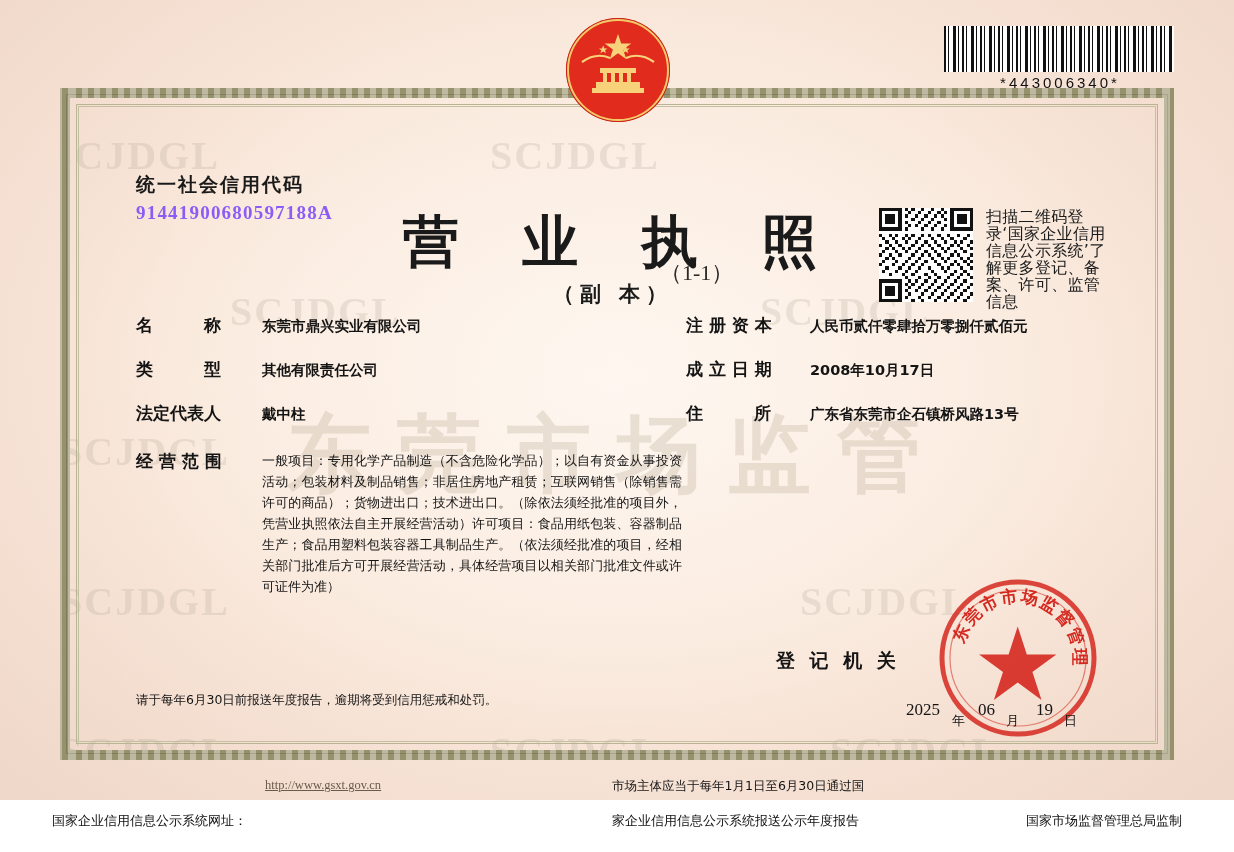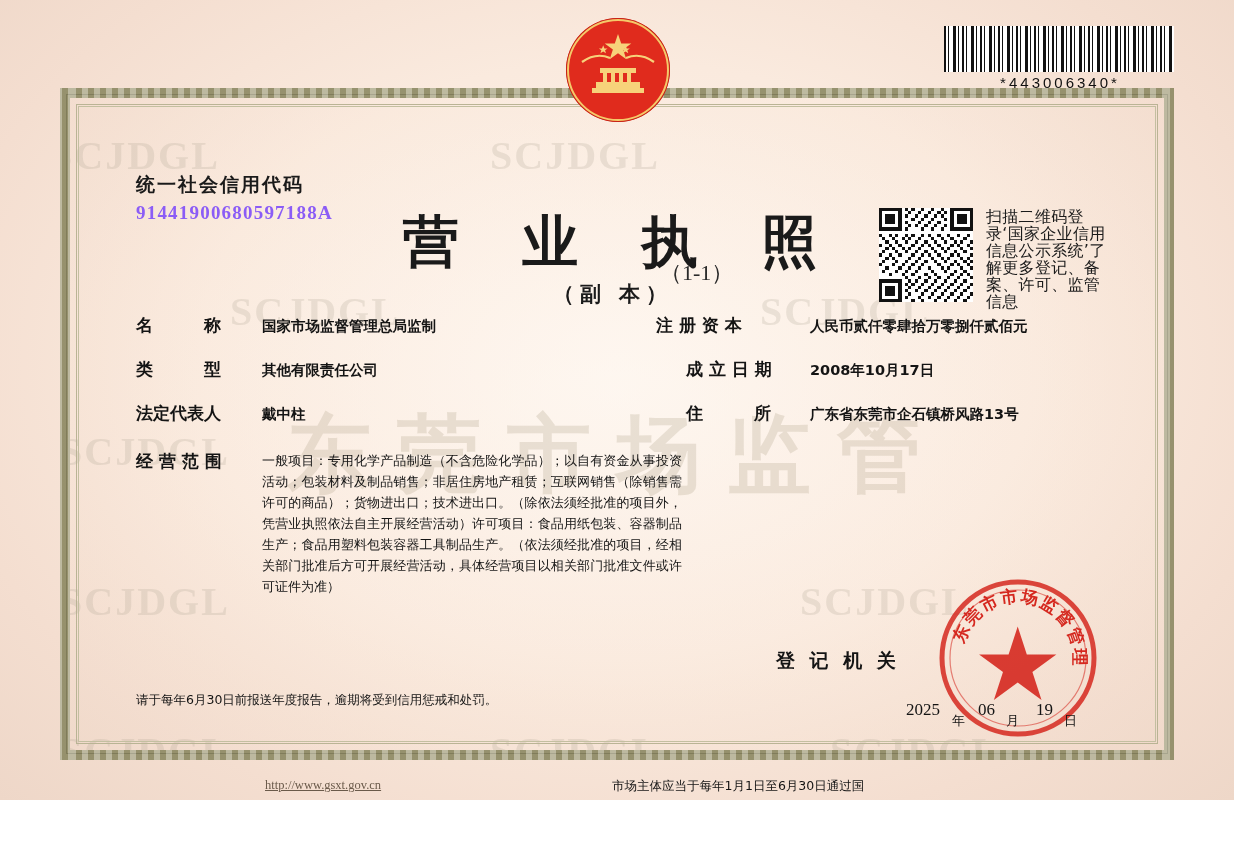--- a/index.html
+++ b/index.html
@@ -278,21 +278,21 @@
     top: 450px;
     width: 420px;
     font-family: "DejaVu Sans", sans-serif;
     font-size: 13px;
     line-height: 21px;
     color: #141414;
     text-align: justify;
   }
 
   
-  .lbl-capital { left: 656px; top: 314px; }
+  .lbl-capital { left: 686px; top: 314px; }
   .val-capital { left: 810px; top: 317px; }
   .lbl-date    { left: 686px; top: 358px; }
   .val-date    { left: 810px; top: 361px; }
   .lbl-addr    { left: 686px; top: 402px; }
   .val-addr    { left: 810px; top: 405px; }
 
   
   .registry-label {
     position: absolute;
     left: 776px;
@@ -679,21 +679,21 @@
           <rect x="17" y="28" width="1" height="1"></rect>
           <rect x="20" y="28" width="1" height="1"></rect>
           <rect x="23" y="28" width="1" height="1"></rect>
           <rect x="26" y="28" width="1" height="1"></rect>
       </g>
     </svg>
   </div>
   <div class="qr-note">扫描二维码登录‘国家企业信用信息公示系统’了解更多登记、备案、许可、监管信息</div>
 
   <div class="field-label lbl-name">名　　　称</div>
-  <div class="field-value val-name">国家市场监督管理总局监制</div>
+  <div class="field-value val-name">东莞市鼎兴实业有限公司</div>
   <div class="field-label lbl-type">类　　　型</div>
   <div class="field-value val-type">其他有限责任公司</div>
   <div class="field-label lbl-legal">法定代表人</div>
   <div class="field-value val-legal">戴中柱</div>
 
   <div class="field-label lbl-scope">经 营 范 围</div>
   <div class="scope-text">一般项目：专用化学产品制造（不含危险化学品）；以自有资金从事投资活动；包装材料及制品销售；非居住房地产租赁；互联网销售（除销售需许可的商品）；货物进出口；技术进出口。（除依法须经批准的项目外，凭营业执照依法自主开展经营活动）许可项目：食品用纸包装、容器制品生产；食品用塑料包装容器工具制品生产。（依法须经批准的项目，经相关部门批准后方可开展经营活动，具体经营项目以相关部门批准文件或许可证件为准）</div>
 
   <div class="field-label lbl-capital">注 册 资 本</div>
   <div class="field-value val-capital">人民币贰仟零肆拾万零捌仟贰佰元</div>
@@ -723,14 +723,19 @@
     <span class="mch">月</span>
     <span class="d">19</span>
     <span class="dch">日</span>
   </div>
 
   <div class="note note1">请于每年6月30日前报送年度报告，逾期将受到信用惩戒和处罚。</div>
 
   <div class="url">http://www.gsxt.gov.cn</div>
   <div class="bottom-line1">市场主体应当于每年1月1日至6月30日通过国</div>
 
+  <div class="strip">
+    <div class="strip-left">国家企业信用信息公示系统网址：</div>
+    <div class="strip-center">家企业信用信息公示系统报送公示年度报告</div>
+    <div class="strip-right">国家市场监督管理总局监制</div>
+  </div>
 
 </div>
 
 </body></html>

